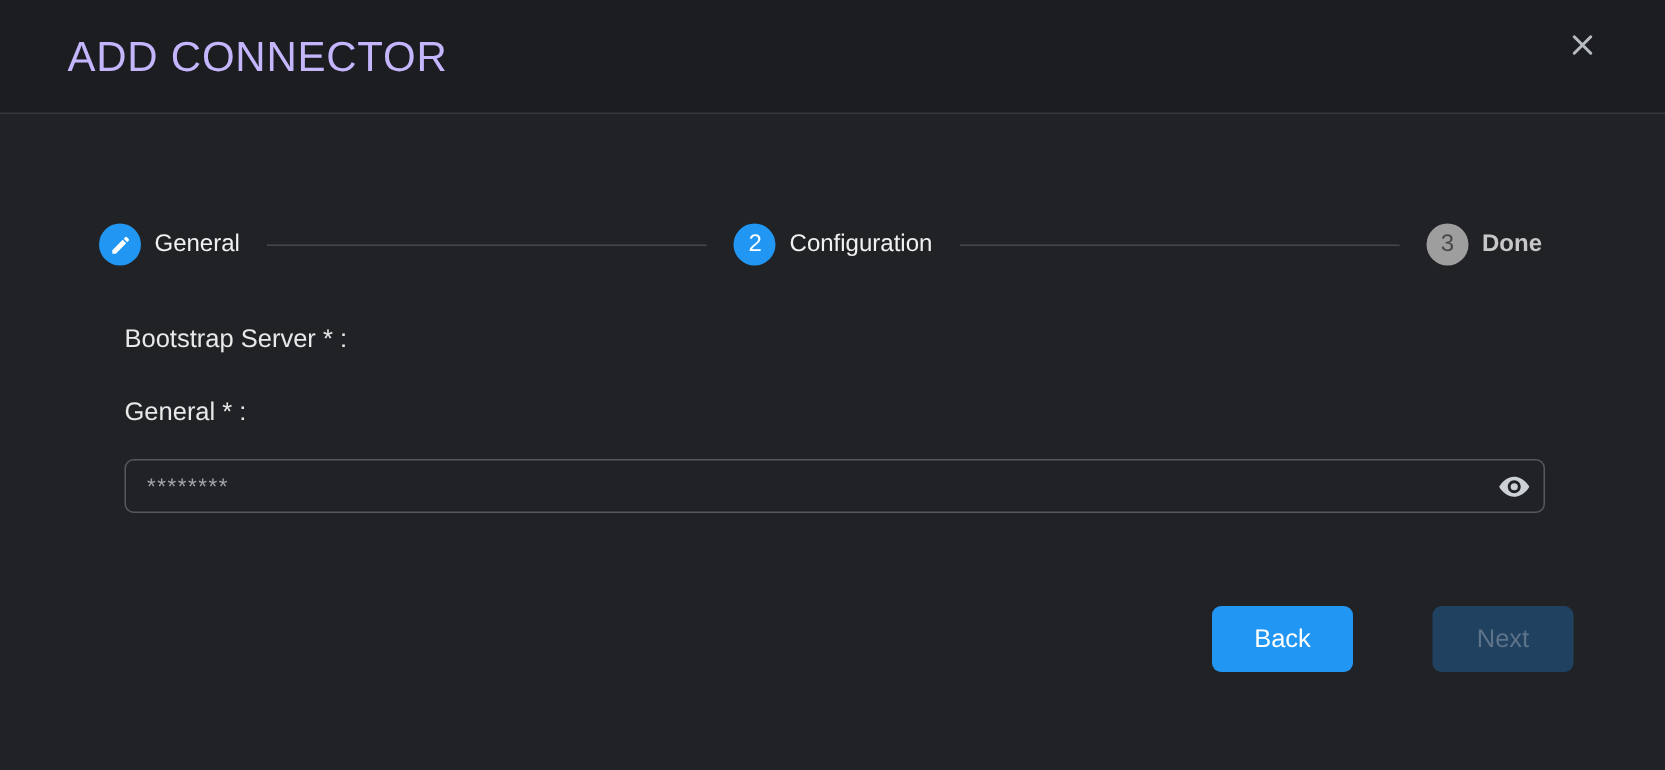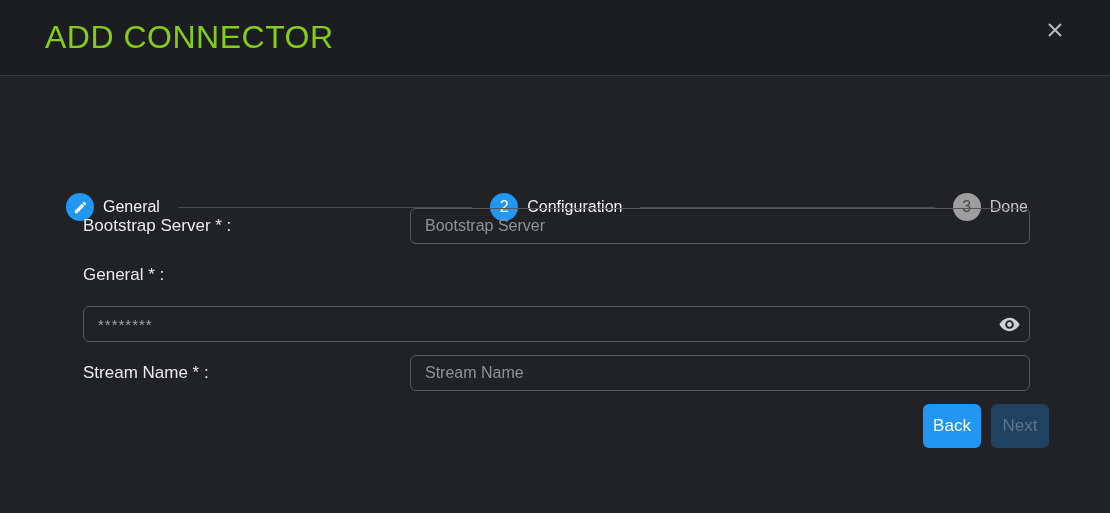--- a/index.html
+++ b/index.html
@@ -16,22 +16,22 @@
     position: absolute;
     top: 0; left: 0; right: 0;
     height: 76px;
     background: #1b1d20;
     border-bottom: 1px solid #36383b;
     display: flex;
     align-items: center;
     padding-left: 45px;
   }
   .modal-title {
-    color: #84cc16;
-    font-size: 32px;
+    color: #c4b5fd;
+    font-size: 28px;
     font-weight: 400;
     letter-spacing: 0.5px;
   }
   .close-btn {
     position: absolute;
     top: 17px;
     right: 42px;
     width: 26px;
     height: 26px;
     display: flex;
@@ -44,41 +44,40 @@
 
   
   .stepper {
     position: absolute;
     top: 149px;
     left: 66px;
     right: 82px;
     height: 28px;
     display: flex;
     align-items: center;
-    margin-top: 44px;
   }
   .step {
     display: flex;
     align-items: center;
     gap: 9px;
     flex: 0 0 auto;
   }
   .step-circle {
     width: 28px;
     height: 28px;
     border-radius: 50%;
     display: flex;
     align-items: center;
     justify-content: center;
     font-size: 16px;
   }
   .step-circle.blue { background: #2196f3; color: #ffffff; }
   .step-circle.gray { background: #9e9e9e; color: #47494c; }
   .step-label { font-size: 16px; color: #f1f1f1; }
-  .step-label.pending { color: #c7c7c7; }
+  .step-label.pending { color: #c7c7c7; font-weight: bold; }
   .connector {
     flex: 1 1 auto;
     height: 1px;
     background: #46484c;
     margin: 0 18px;
   }
 
   
   .form-area {
     position: absolute;
@@ -140,27 +139,28 @@
 
   
   .footer-actions {
     position: absolute;
     top: 404px;
     right: 61px;
     display: flex;
     gap: 10px;
   }
   .btn {
-    width: 58px;
+    width: 94px;
     height: 44px;
     border-radius: 6px;
     font-size: 17px;
     font-family: inherit;
     border: none;
     cursor: pointer;
+    margin-left: 43px;
   }
   .btn-back { background: #2196f3; color: #ffffff; }
   .btn-next { background: #20415f; color: #5c7389; }
 </style>
 </head>
 <body>
 
 <div class="modal-header">
   <div class="modal-title">ADD CONNECTOR</div>
   <button class="close-btn">
@@ -198,48 +198,39 @@
     <div class="step-circle gray">3</div>
     <div class="step-label pending">Done</div>
   </div>
 
 </div>
 
 <div class="form-area">
 
   <div class="form-row">
     <label class="form-label">Bootstrap Server * :</label>
-    <div class="input-wrap">
-      <input class="field" type="text" placeholder="Bootstrap Server" style="">
-    </div>
   </div>
 
   <div class="form-row">
     <label class="form-label">General * :</label>
   </div>
 
   <div class="form-row">
     <div class="input-wrap">
       <input class="field masked" type="text" value="********" style="">
       <button class="eye-btn">
         <span style="display:flex;">
           <svg width="23" height="23" viewBox="0 0 24 24" fill="#ccd1d5">
             <path d="M12 5c-5 0-9 4.1-10.5 7C3 14.9 7 19 12 19s9-4.1 10.5-7C21 9.1 17 5 12 5zm0 11.5c-2.5 0-4.5-2-4.5-4.5s2-4.5 4.5-4.5 4.5 2 4.5 4.5-2 4.5-4.5 4.5z"></path>
             <circle cx="12" cy="12" r="2.5"></circle>
           </svg>
         </span>
       </button>
     </div>
   </div>
 
-  <div class="form-row">
-    <label class="form-label">Stream Name * :</label>
-    <div class="input-wrap">
-      <input class="field" type="text" placeholder="Stream Name" style="">
-    </div>
-  </div>
 
 </div>
 
 <div class="footer-actions">
   <button class="btn btn-back">Back</button>
   <button class="btn btn-next">Next</button>
 </div>
 
 </body></html>

